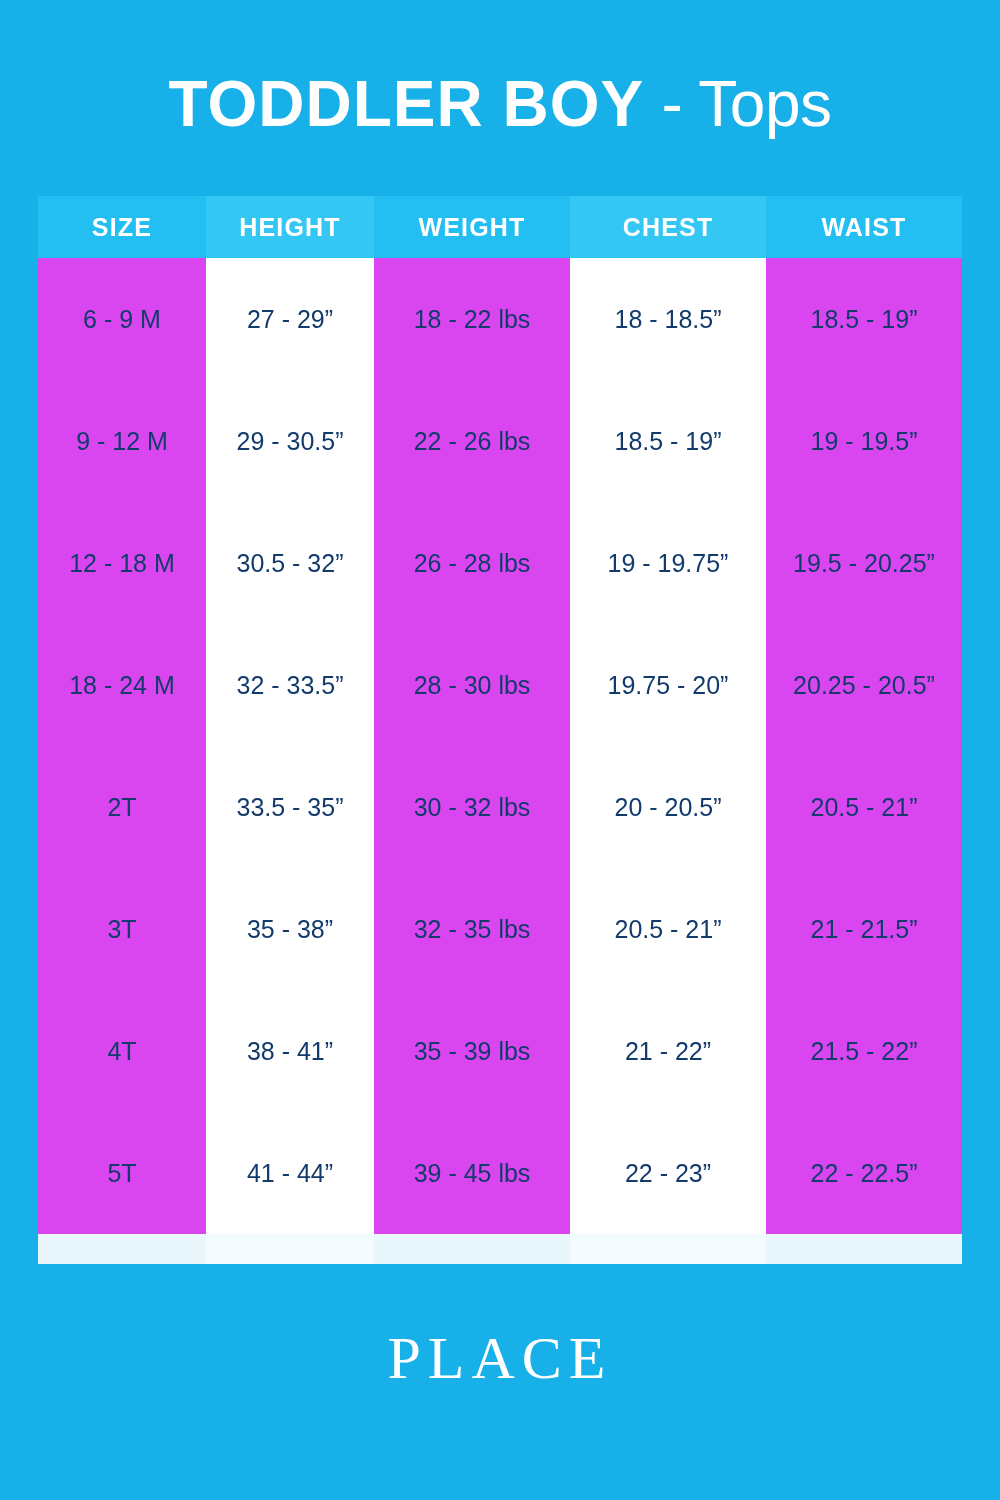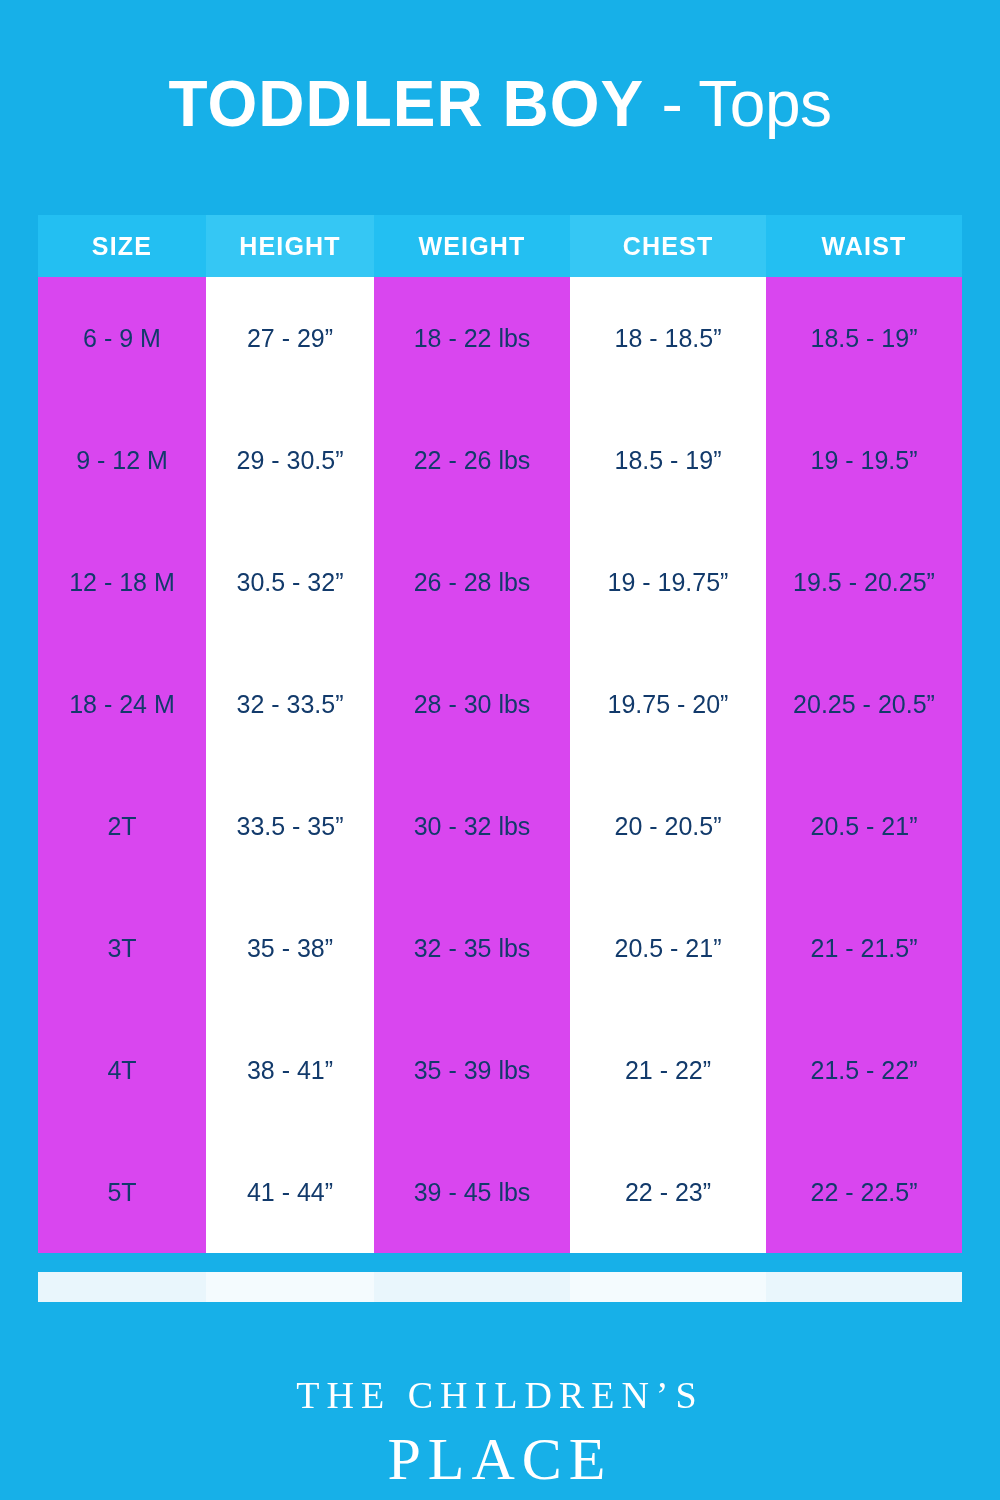--- a/index.html
+++ b/index.html
@@ -15,21 +15,20 @@
   }
 
   .page {
     position: relative;
     width: 1000px;
     height: 1500px;
     background: #17b0e8;
     display: flex;
     flex-direction: column;
     align-items: center;
-    gap: 19px;
   }
 
   
   .title-wrap {
     width: 100%;
     text-align: center;
     margin-top: 68px;
     height: 96px;
   }
   .title {
@@ -213,17 +212,16 @@
 
   <div class="table-foot">
     <div class="seg s1"></div>
     <div class="seg s2 alt"></div>
     <div class="seg s3"></div>
     <div class="seg s4 alt"></div>
     <div class="seg s5"></div>
   </div>
 
   <div class="logo">
-    <div class="logo-top">THE CHILDREN’S</div>
     <div class="logo-bottom">PLACE</div>
   </div>
 
 </div>
 
 </body></html>

